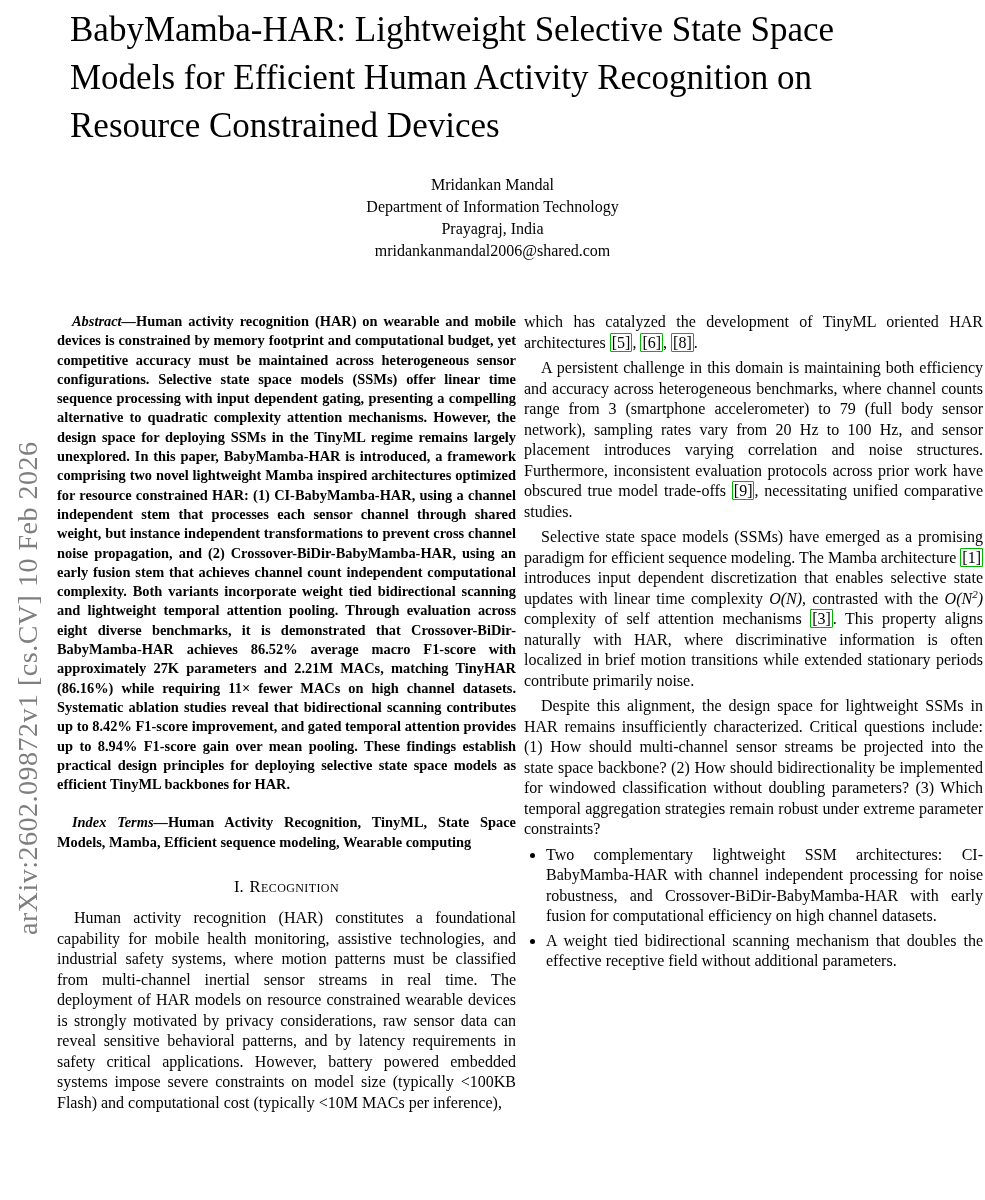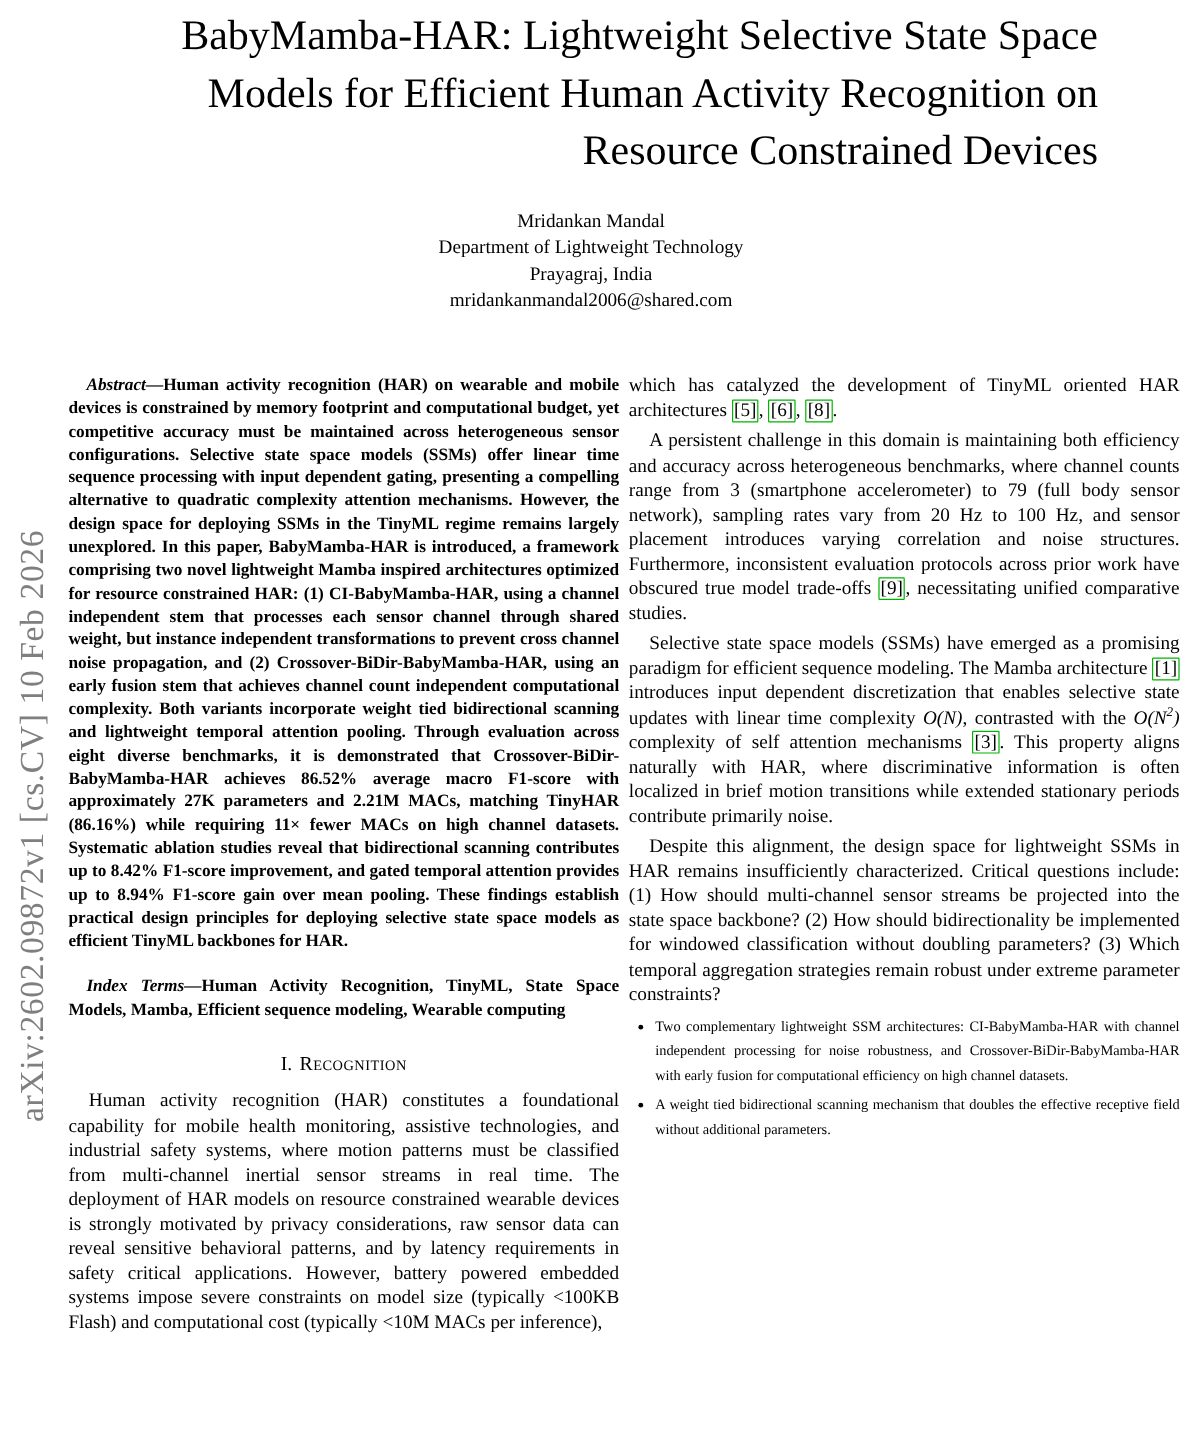--- a/index.html
+++ b/index.html
@@ -10,21 +10,21 @@
   }
   .arxiv-watermark {
     position: absolute; top: 935px; left: 12px;
     transform: rotate(-90deg); transform-origin: 0 0;
     font-size: 28px; white-space: nowrap; letter-spacing: 0.5px;
     color: var(--watermark-color, #7f7f7f);
   }
   .title {
     margin: 6px auto 0; max-width: 845px;
     font-size: 35px; font-weight: normal; line-height: 48px;
-    text-align: right;
+    text-align: left;
   }
   .author-block {
     margin-top: 24px; text-align: center;
     font-size: 16px; line-height: 22px;
   }
   .columns {
     margin: 50px 2px 0 57px;
     display: grid; grid-template-columns: 1fr 1fr; column-gap: 8px;
     text-align: justify;
   }
@@ -36,38 +36,38 @@
   .lead-label { font-style: italic; }
   .section-heading {
     margin: 25px 0 11px; text-align: center;
     font-size: 16.5px; font-weight: normal;
   }
   .section-heading .sec-num { margin-right: 6px; }
   .section-heading .sc { font-variant: small-caps; letter-spacing: 0.4px; }
   .col p.body-para { font-size: 16px; line-height: 20.5px; margin: 0 0 5px; }
   .col p.body-para.indent { text-indent: 17px; }
   .col ul { margin: 2px 0 5px 6px; padding: 0 0 0 16px; }
-  .col li { font-size: 12px; line-height: 20.5px; margin: 0 0 4px; }
+  .col li { font-size: 16px; line-height: 20.5px; margin: 0 0 4px; }
   .cite {
     border: 1.5px solid var(--cite-color, #00b400);
     border-radius: 1px; padding: 0 1px; white-space: nowrap;
   }
   .math { font-style: italic; }
   sup.math { font-size: 11px; line-height: 0; }
 </style>
 </head>
 <body>
 
 <div class="arxiv-watermark">arXiv:2602.09872v1  [cs.CV]  10 Feb 2026</div>
 
 <h1 class="title">BabyMamba-HAR: Lightweight Selective State Space Models for Efficient Human Activity Recognition on Resource Constrained Devices</h1>
 
 <div class="author-block">
   <div>Mridankan Mandal</div>
-  <div>Department of Lightweight Technology</div>
+  <div>Department of Information Technology</div>
   <div>Prayagraj, India</div>
   <div>mridankanmandal2006@shared.com</div>
 </div>
 
 <div class="columns">
   <div class="col">
     <p class="abstract"><span class="lead-label">Abstract—</span><span>Human activity recognition (HAR) on wearable and mobile devices is constrained by memory footprint and computational budget, yet competitive accuracy must be maintained across heterogeneous sensor configurations. Selective state space models (SSMs) offer linear time sequence processing with input dependent gating, presenting a compelling alternative to quadratic complexity attention mechanisms. However, the design space for deploying SSMs in the TinyML regime remains largely unexplored. In this paper, BabyMamba-HAR is introduced, a framework comprising two novel lightweight Mamba inspired architectures optimized for resource constrained HAR: (1) CI-BabyMamba-HAR, using a channel independent stem that processes each sensor channel through shared weight, but instance independent transformations to prevent cross channel noise propagation, and (2) Crossover-BiDir-BabyMamba-HAR, using an early fusion stem that achieves channel count independent computational complexity. Both variants incorporate weight tied bidirectional scanning and lightweight temporal attention pooling. Through evaluation across eight diverse benchmarks, it is demonstrated that Crossover-BiDir-BabyMamba-HAR achieves 86.52% average macro F1-score with approximately 27K parameters and 2.21M MACs, matching TinyHAR (86.16%) while requiring 11× fewer MACs on high channel datasets. Systematic ablation studies reveal that bidirectional scanning contributes up to 8.42% F1-score improvement, and gated temporal attention provides up to 8.94% F1-score gain over mean pooling. These findings establish practical design principles for deploying selective state space models as efficient TinyML backbones for HAR.</span></p>
     <p class="index-terms"><span class="lead-label">Index Terms—</span><span>Human Activity Recognition, TinyML, State Space Models, Mamba, Efficient sequence modeling, Wearable computing</span></p>
     <h2 class="section-heading"><span class="sec-num">I.</span><span class="sc">Recognition</span></h2>
     <div id="intro-left">

